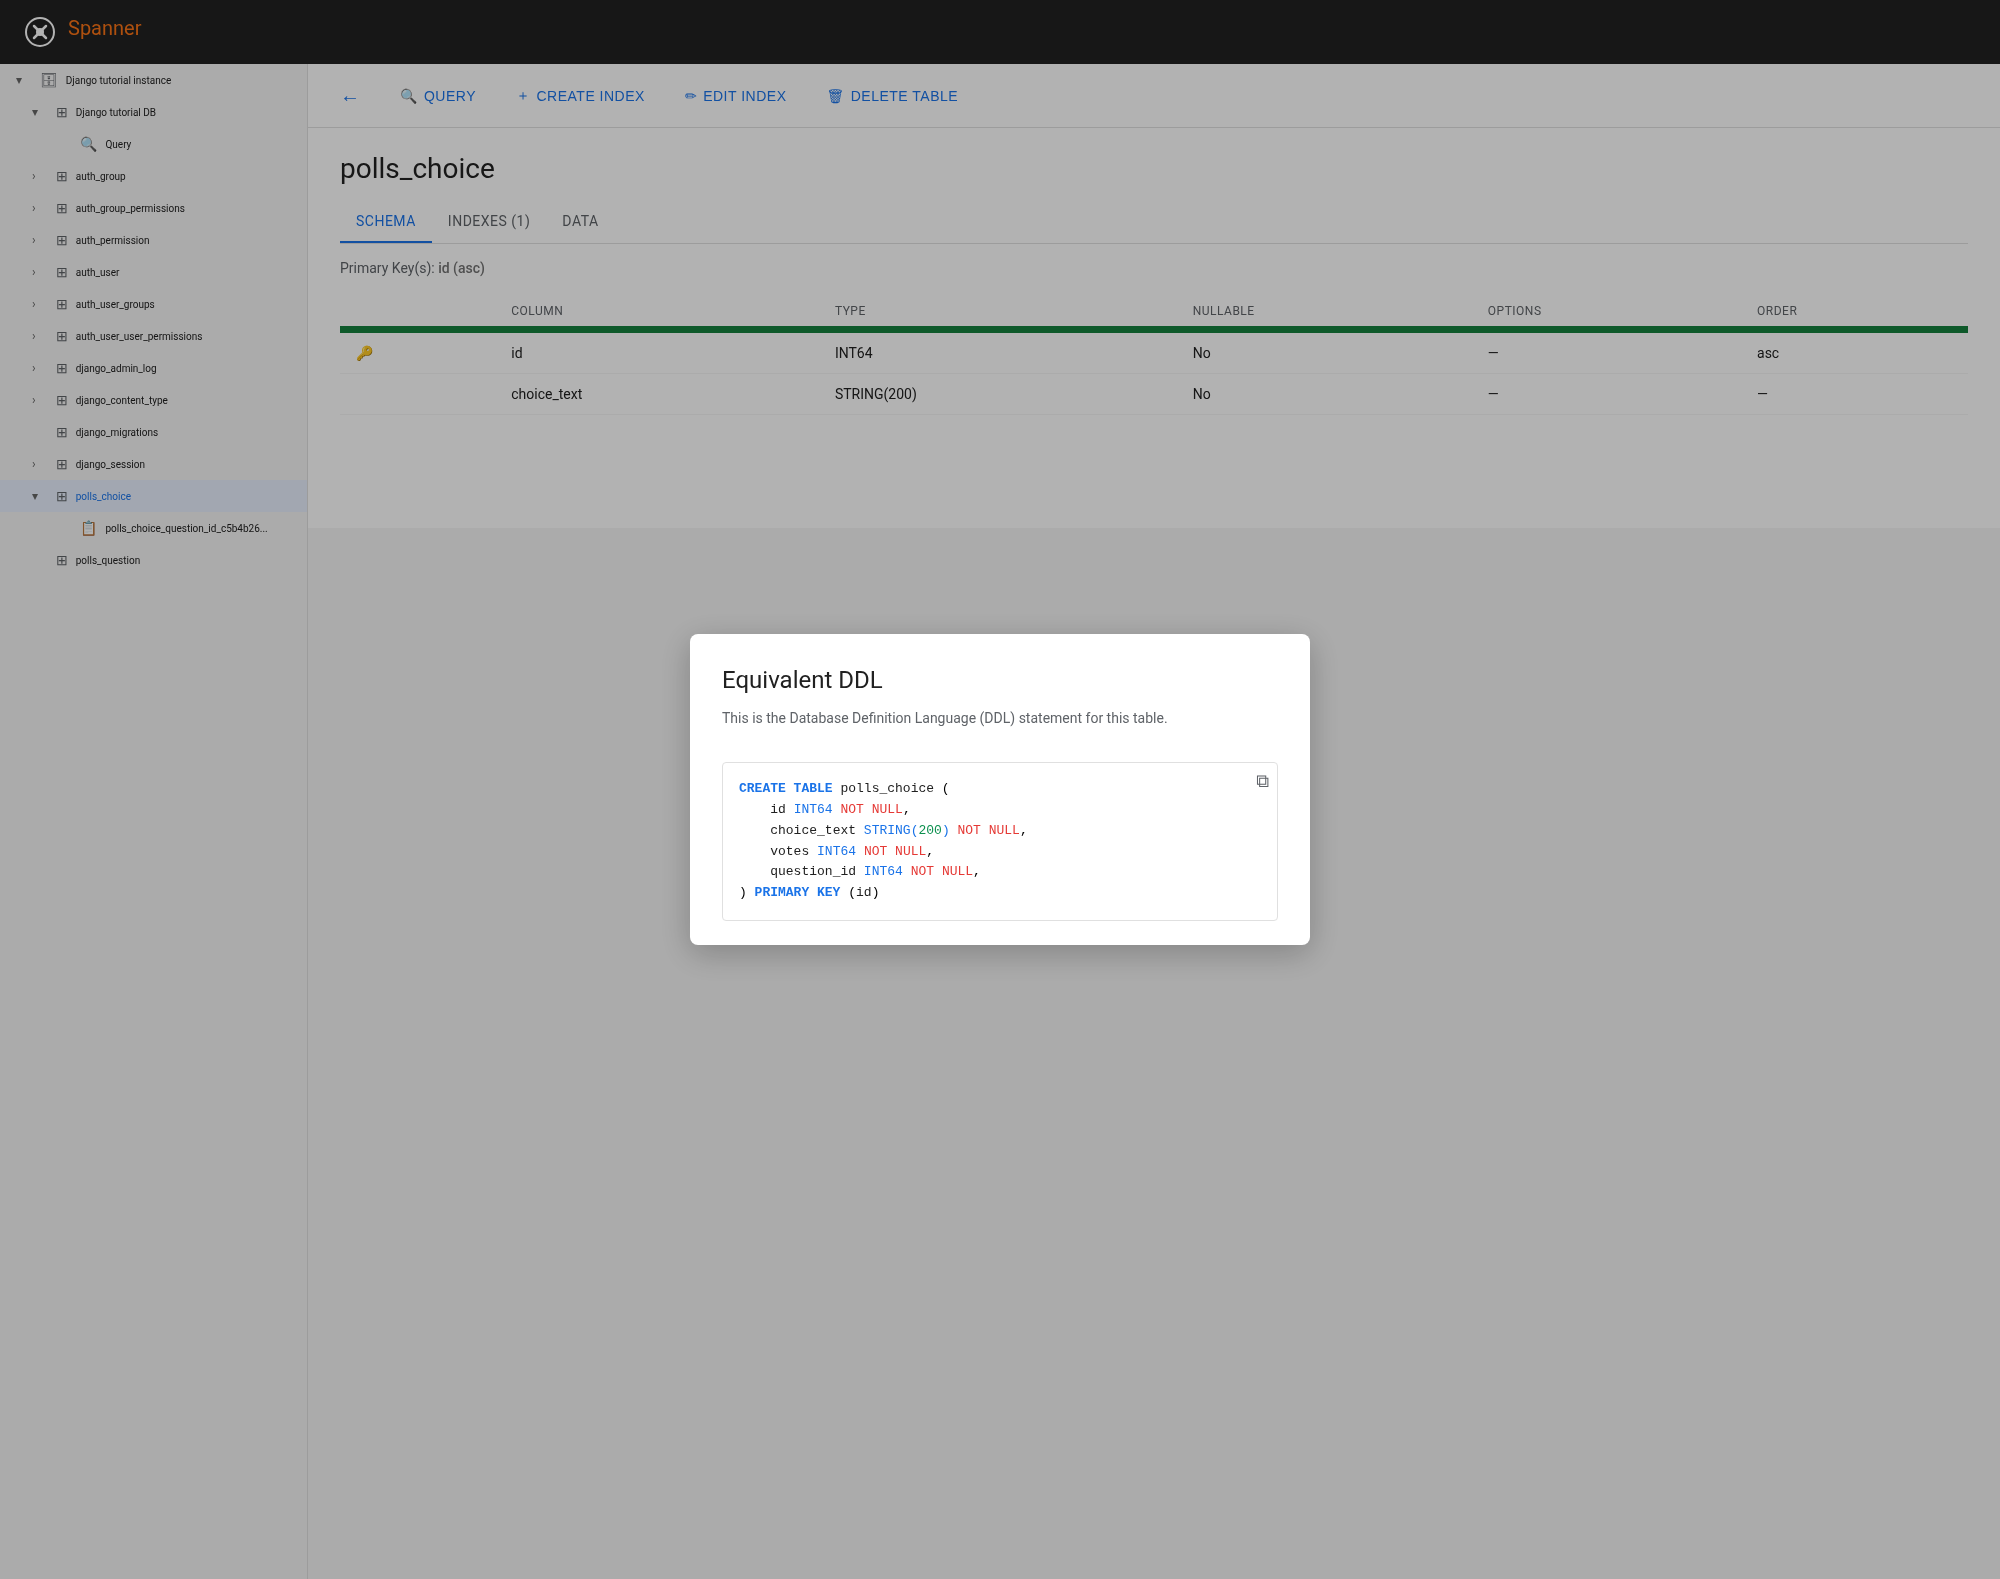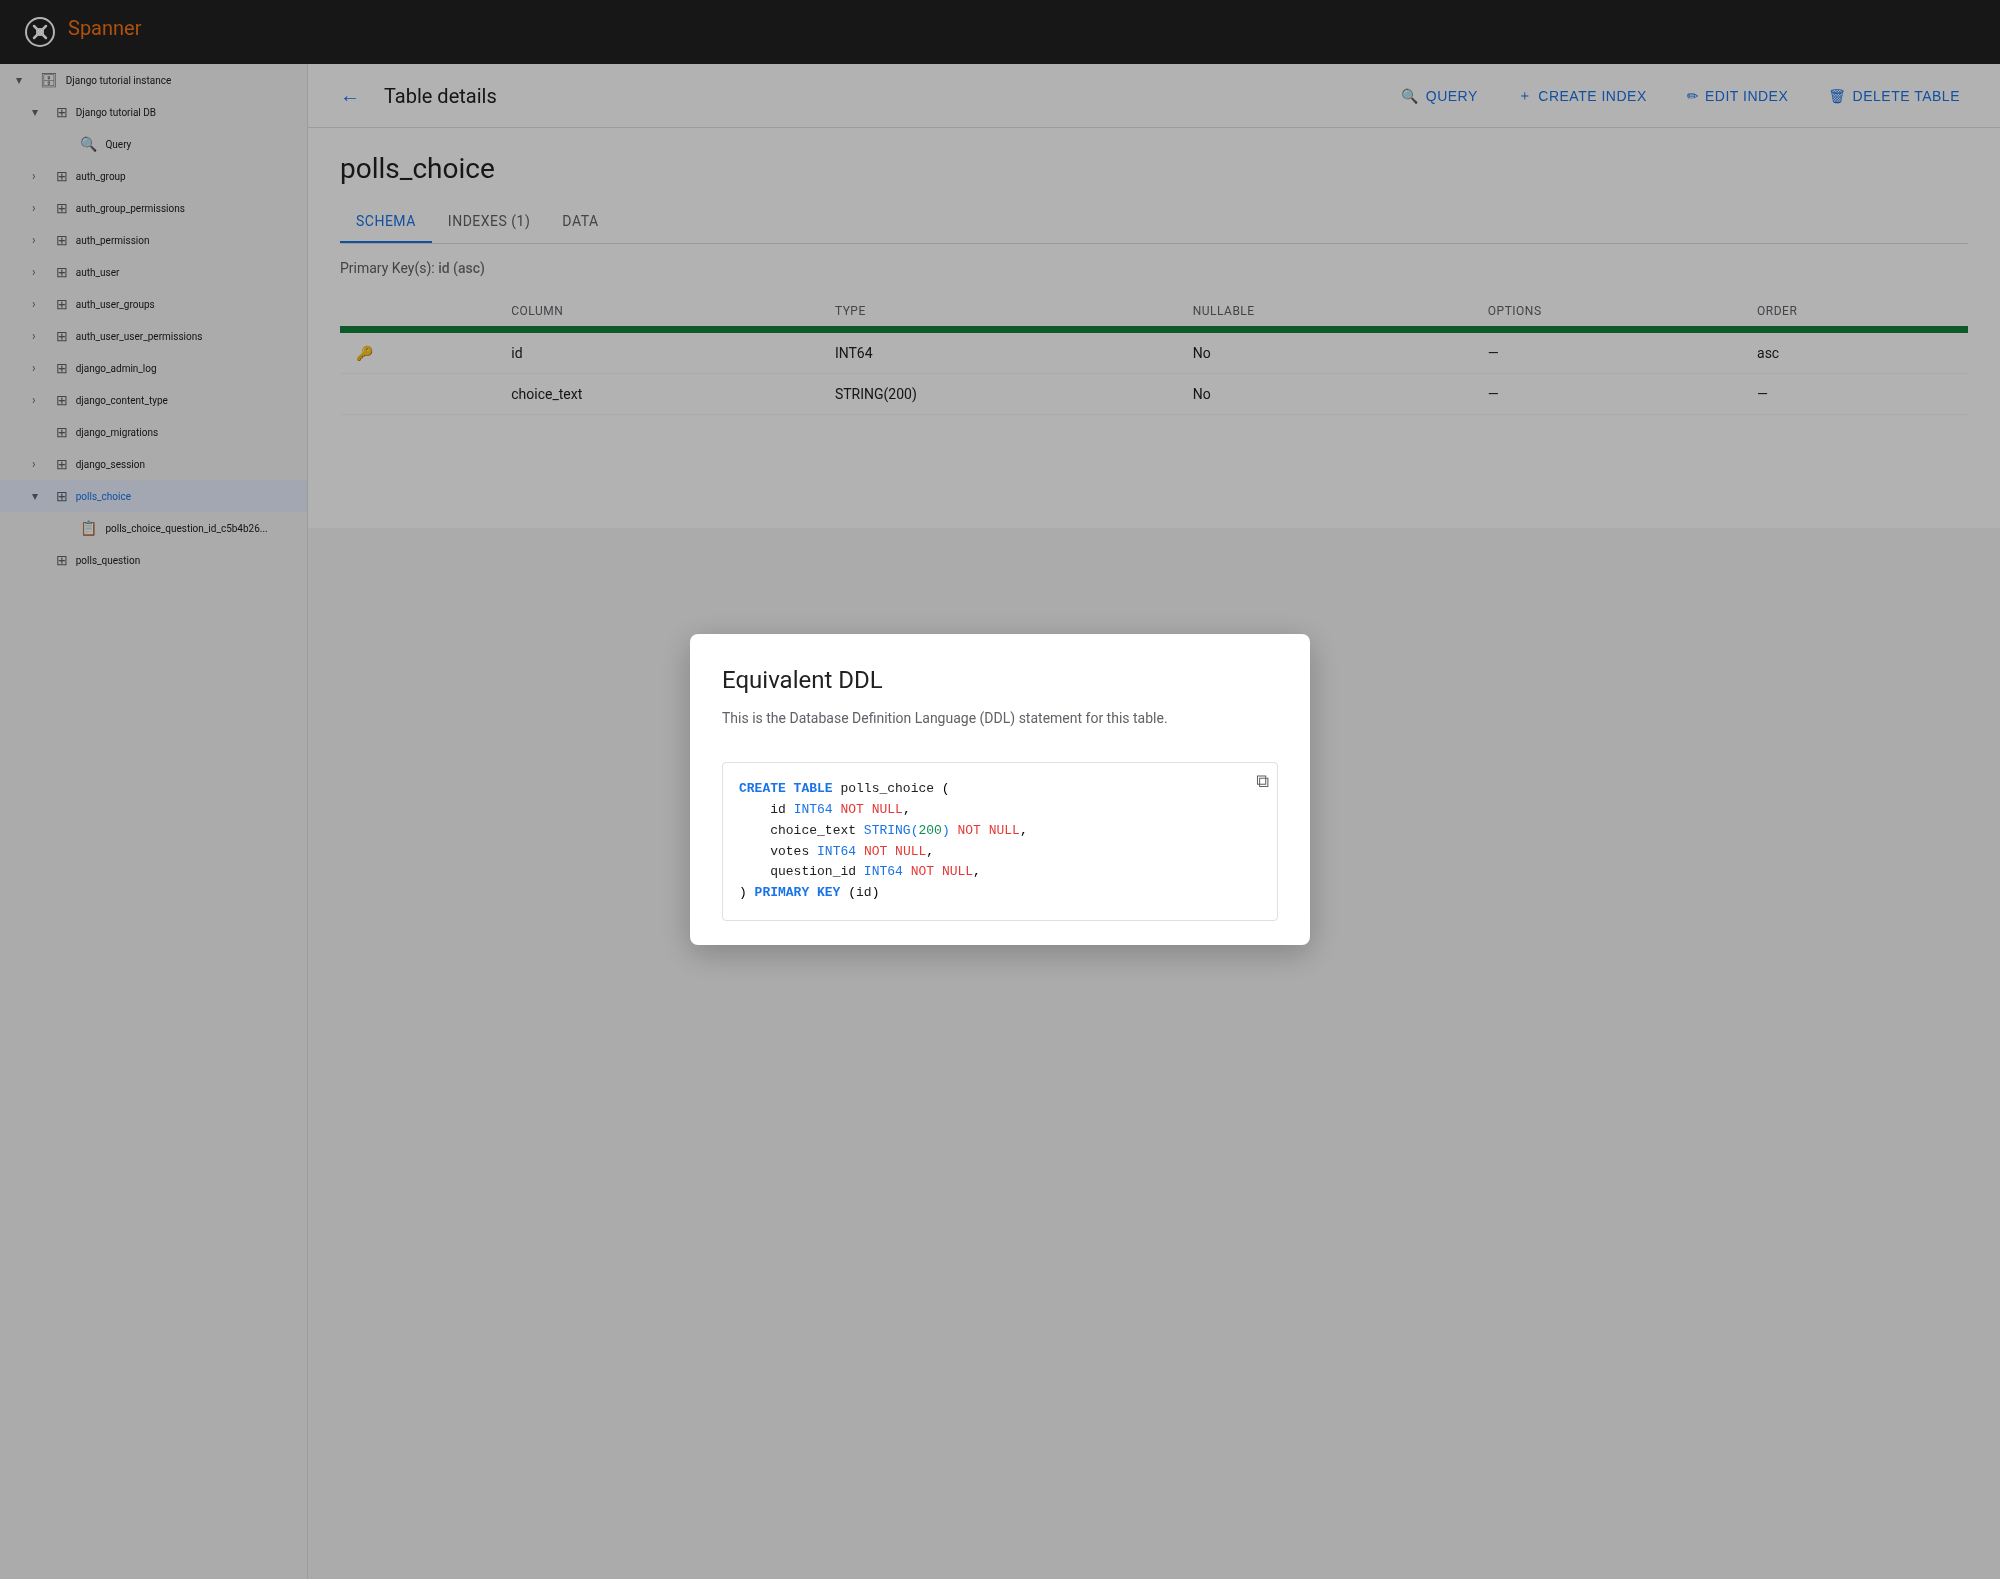--- a/index.html
+++ b/index.html
@@ -353,21 +353,20 @@
       <span class="expand-icon" style="width:16px"></span>
       <span class="item-icon">⊞</span>
       <span class="sidebar-item-label">polls_question</span>
     </div>
   </div>
 
   <div class="content-area">
 
     <div class="content-header">
       <button class="back-btn">←</button>
-      <span class="content-title">Table details</span>
       <div class="toolbar-actions">
         <button class="toolbar-btn">
           <span>🔍</span>
           <span>QUERY</span>
         </button>
         <button class="toolbar-btn">
           <span>＋</span>
           <span>CREATE INDEX</span>
         </button>
         <button class="toolbar-btn">

